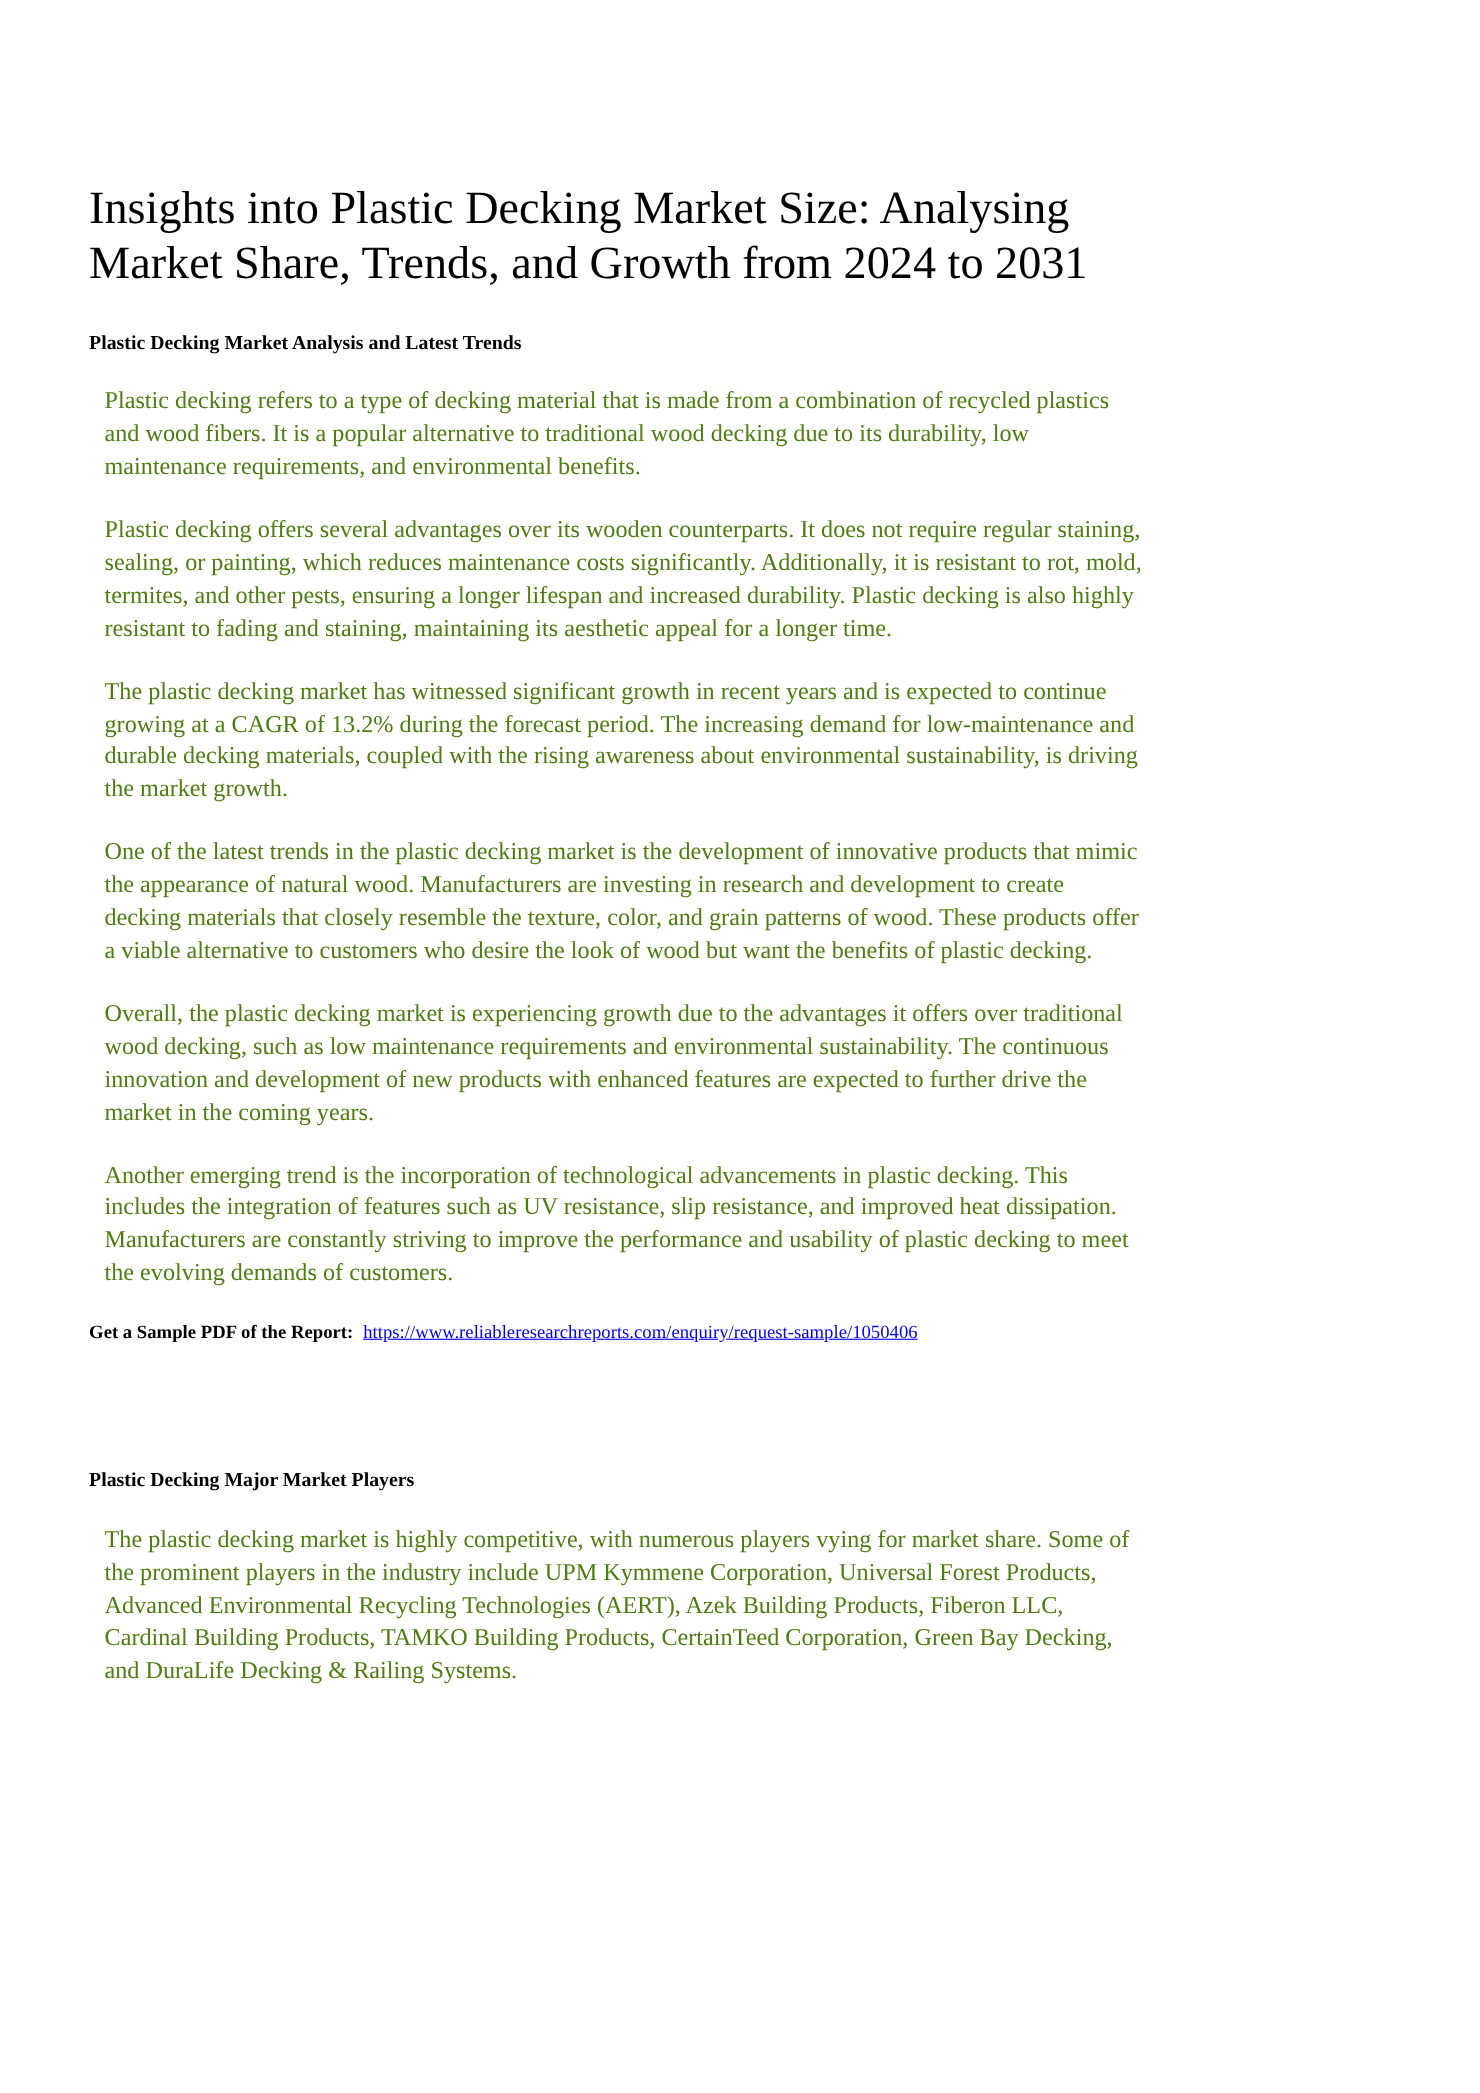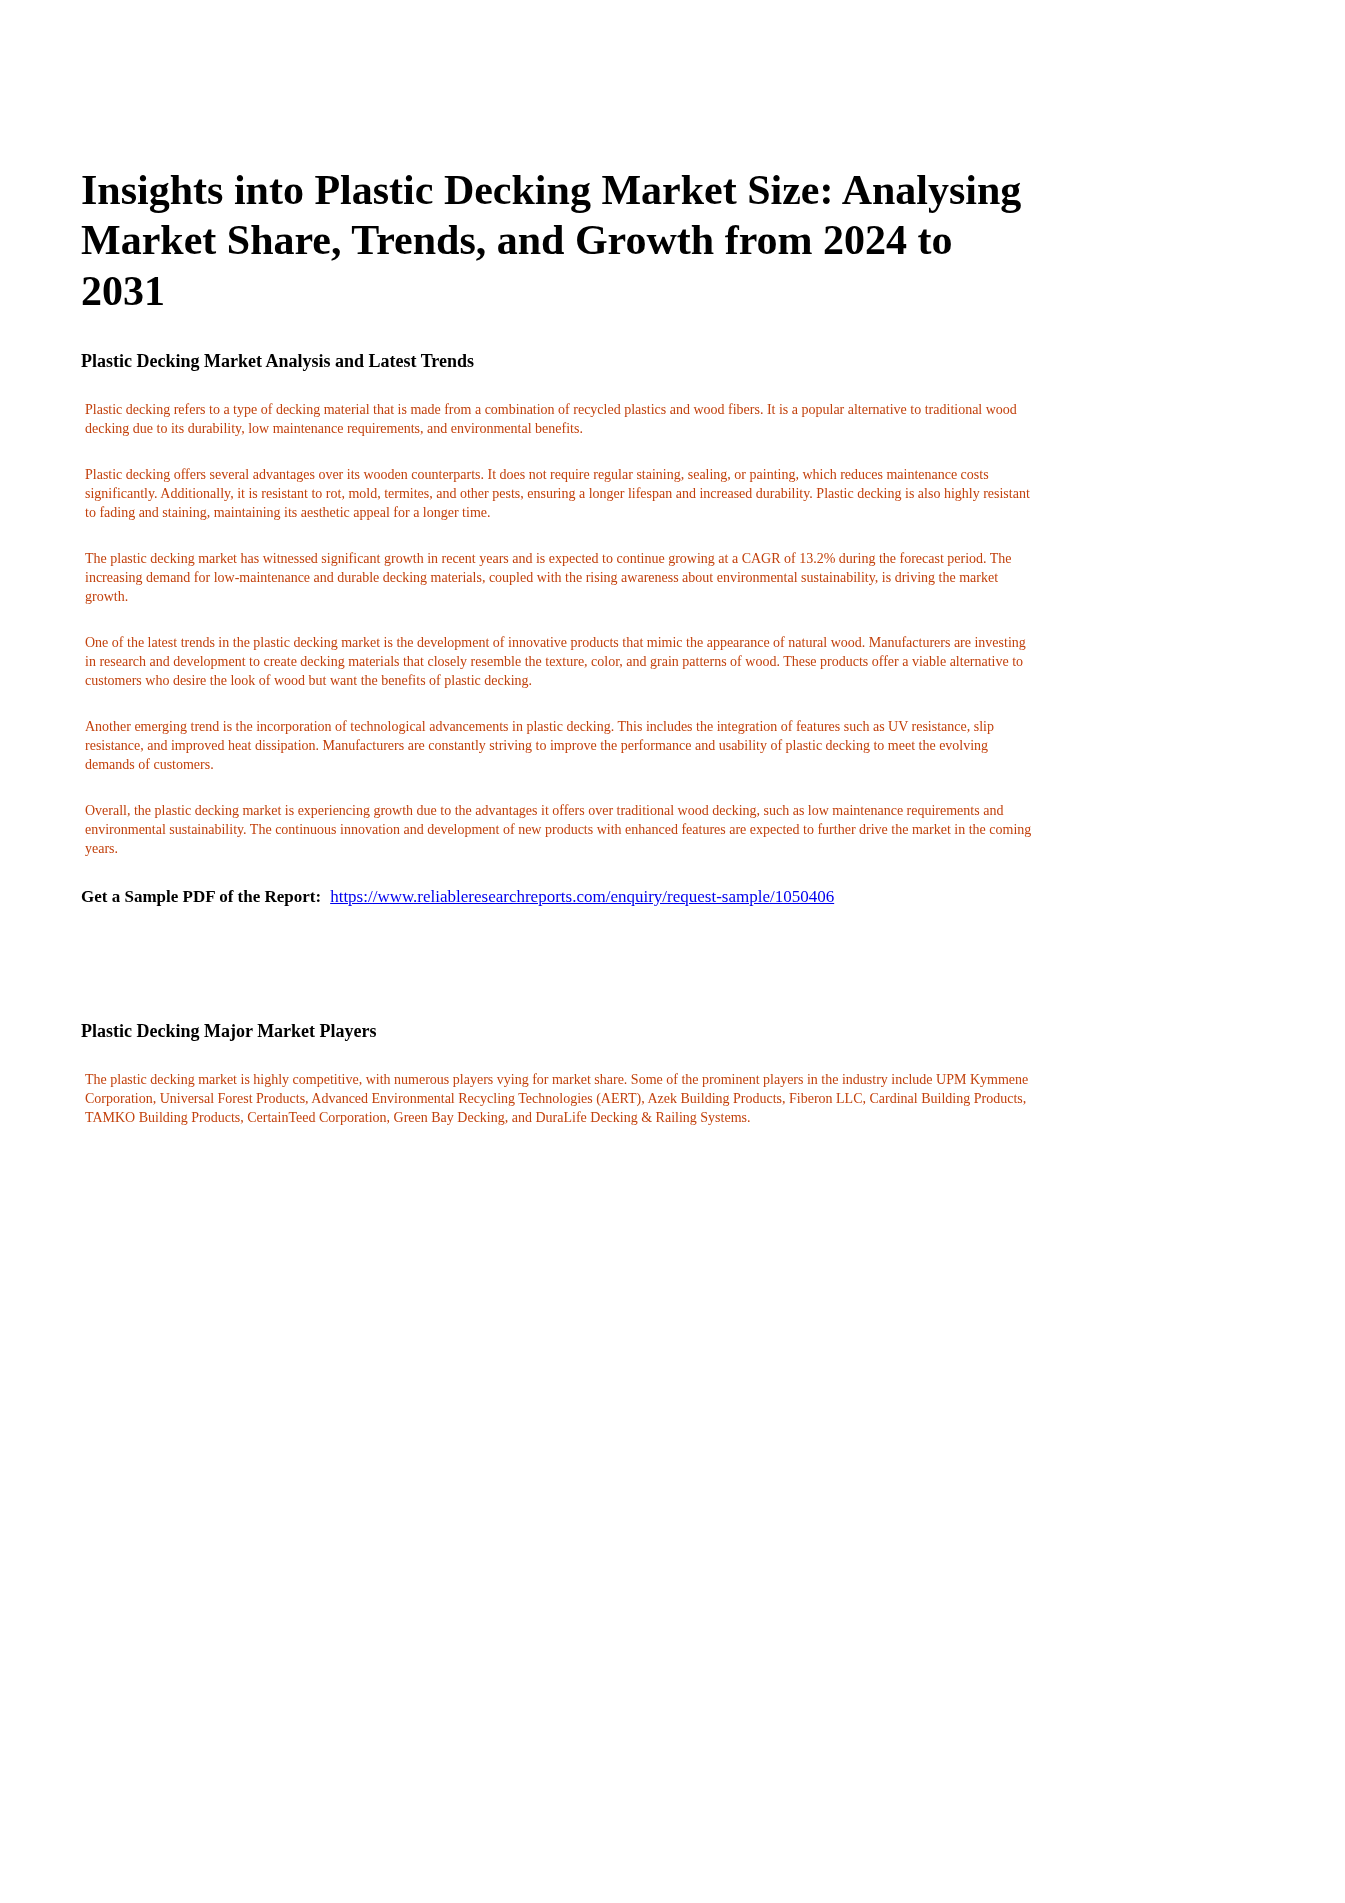--- a/index.html
+++ b/index.html
@@ -21,44 +21,44 @@
     background: #ffffff;
     padding: 165px 230px 60px 81px;
   }
 
   .content {
     width: 958px;
   }
 
   h1.article-title {
     font-size: 42px;
-    font-weight: bold;
+    font-weight: normal;
     line-height: 1.2;
     letter-spacing: 0px;
     margin: 0 0 34px 0;
     color: #000000;
   }
 
   h2.section-heading {
     font-size: 18px;
     font-weight: bold;
     line-height: 1.25;
     margin: 0 0 27px 0;
     color: #000000;
   }
 
   h2.section-heading.players {
     margin-top: 112px;
   }
 
   p.body-para {
-    font-size: 14px;
+    font-size: 22px;
     line-height: 1.36;
-    margin: 0 0 27px 4px;
-    color: #c2410c;
+    margin: 0 0 27px 14px;
+    color: #4d7c0f;
   }
 
   p.sample-line {
     font-size: 17px;
     line-height: 1.36;
     margin: 0 0 27px 0;
   }
 
   p.sample-line .sample-label {
     font-weight: bold;
@@ -83,23 +83,23 @@
     <h2 class="section-heading">Plastic Decking Market Analysis and Latest Trends</h2>
 
     <p class="body-para">Plastic decking refers to a type of decking material that is made from a combination of recycled plastics and wood fibers. It is a popular alternative to traditional wood decking due to its durability, low maintenance requirements, and environmental benefits.</p>
 
     <p class="body-para">Plastic decking offers several advantages over its wooden counterparts. It does not require regular staining, sealing, or painting, which reduces maintenance costs significantly. Additionally, it is resistant to rot, mold, termites, and other pests, ensuring a longer lifespan and increased durability. Plastic decking is also highly resistant to fading and staining, maintaining its aesthetic appeal for a longer time.</p>
 
     <p class="body-para">The plastic decking market has witnessed significant growth in recent years and is expected to continue growing at a CAGR of 13.2% during the forecast period. The increasing demand for low-maintenance and durable decking materials, coupled with the rising awareness about environmental sustainability, is driving the market growth.</p>
 
     <p class="body-para">One of the latest trends in the plastic decking market is the development of innovative products that mimic the appearance of natural wood. Manufacturers are investing in research and development to create decking materials that closely resemble the texture, color, and grain patterns of wood. These products offer a viable alternative to customers who desire the look of wood but want the benefits of plastic decking.</p>
 
+    <p class="body-para">Overall, the plastic decking market is experiencing growth due to the advantages it offers over traditional wood decking, such as low maintenance requirements and environmental sustainability. The continuous innovation and development of new products with enhanced features are expected to further drive the market in the coming years.</p>
+
     <p class="body-para">Another emerging trend is the incorporation of technological advancements in plastic decking. This includes the integration of features such as UV resistance, slip resistance, and improved heat dissipation. Manufacturers are constantly striving to improve the performance and usability of plastic decking to meet the evolving demands of customers.</p>
-
-    <p class="body-para">Overall, the plastic decking market is experiencing growth due to the advantages it offers over traditional wood decking, such as low maintenance requirements and environmental sustainability. The continuous innovation and development of new products with enhanced features are expected to further drive the market in the coming years.</p>
 
     <p class="sample-line">
       <span class="sample-label">Get a Sample PDF of the Report:</span><a class="sample-link" href="#">https://www.reliableresearchreports.com/enquiry/request-sample/1050406</a>
     </p>
 
     <h2 class="section-heading players">Plastic Decking Major Market Players</h2>
 
     <p class="body-para">The plastic decking market is highly competitive, with numerous players vying for market share. Some of the prominent players in the industry include UPM Kymmene Corporation, Universal Forest Products, Advanced Environmental Recycling Technologies (AERT), Azek Building Products, Fiberon LLC, Cardinal Building Products, TAMKO Building Products, CertainTeed Corporation, Green Bay Decking, and DuraLife Decking &amp; Railing Systems.</p>
 
   </div>

